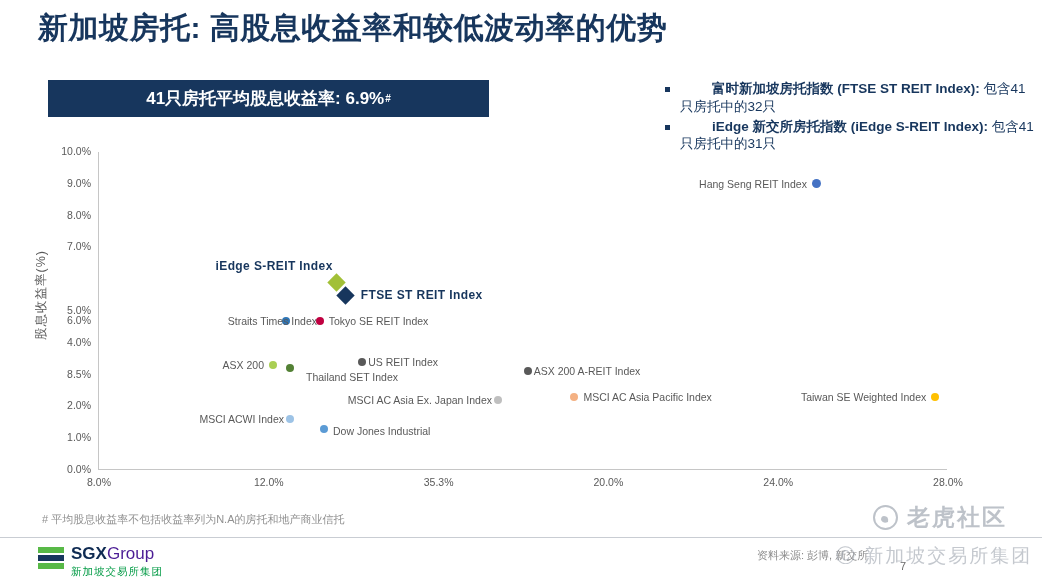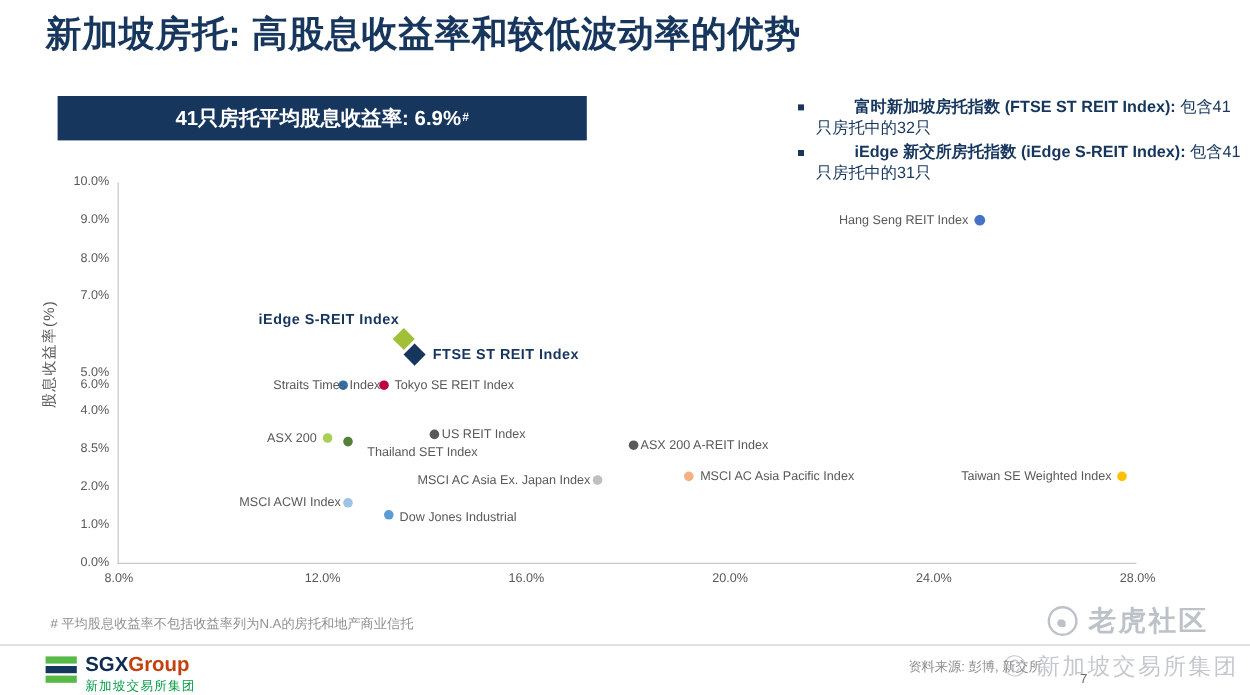--- a/index.html
+++ b/index.html
@@ -66,21 +66,21 @@
   }
 
   
   .footer-line { left:0; top:537px; width:1042px; height:1px; background:#C9CDD3; }
   .logo { left:38px; top:544px; display:flex; align-items:flex-start; gap:7px; }
   .logo-bars { display:flex; flex-direction:column; gap:2px; margin-top:3px; }
   .logo-bars i { display:block; width:26px; height:6px; }
   .logo-bars i:nth-child(1), .logo-bars i:nth-child(3) { background:#58B947; }
   .logo-bars i:nth-child(2) { background:#17365D; }
   .logo-text-sgx { font-size:17px; font-weight:700; color:#0F2B52; }
-  .logo-text-group { font-size:17px; font-weight:700; color:#c2410c; }
+  .logo-text-group { font-size:17px; font-weight:400; color:#4c1d95; }
   .logo-sub { font-size:10.5px; color:#009A44; letter-spacing:1px; margin-top:1px; }
   .source { left:757px; top:548px; font-size:11px; color:#8C8C8C; }
   .page-num { left:900px; top:560px; font-size:11px; color:#6b6b6b; }
 </style>
 </head>
 <body>
 
 <div class="abs slide-title">新加坡房托: 高股息收益率和较低波动率的优势</div>
 
 <div class="abs banner">
@@ -107,21 +107,21 @@
     <div class="tick ytick" style="left: -54px; top: 215.6px;">8.5%</div>
     <div class="tick ytick" style="left: -54px; top: 183.8px;">4.0%</div>
     <div class="tick ytick" style="left: -54px; top: 152px;">5.0%</div>
     <div class="tick ytick" style="left: -54px; top: 120.2px; margin-top: 42px;">6.0%</div>
     <div class="tick ytick" style="left: -54px; top: 88.4px;">7.0%</div>
     <div class="tick ytick" style="left: -54px; top: 56.6px;">8.0%</div>
     <div class="tick ytick" style="left: -54px; top: 24.8px;">9.0%</div>
     <div class="tick ytick" style="left: -54px; top: -7px;">10.0%</div>
     <div class="tick xtick" style="left: -24px; top: 324px;">8.0%</div>
     <div class="tick xtick" style="left: 145.8px; top: 324px;">12.0%</div>
-    <div class="tick xtick" style="left: 315.6px; top: 324px;">16.0%</div>
+    <div class="tick xtick" style="left: 315.6px; top: 324px;">35.3%</div>
     <div class="tick xtick" style="left: 485.4px; top: 324px;">20.0%</div>
     <div class="tick xtick" style="left: 655.2px; top: 324px;">24.0%</div>
     <div class="tick xtick" style="left: 825px; top: 324px;">28.0%</div>
     <div class="pt" style="width: 9px; height: 9px; left: 712.905px; top: 27.3px; background: rgb(68, 114, 196);"></div>
     <span class="pt-label" style="left: 707.905px; top: 31.8px; transform: translate(-100%, -50%);">Hang Seng REIT Index</span>
     <div class="pt diamond" style="width: 13px; height: 13px; left: 231.22px; top: 123.88px; background: rgb(162, 192, 55); transform: rotate(45deg);"></div>
     <span class="pt-label navy" style="left: 233.72px; top: 121.38px; transform: translate(-100%, -100%);">iEdge S-REIT Index</span>
     <div class="pt diamond" style="width: 13px; height: 13px; left: 239.71px; top: 136.6px; background: rgb(23, 54, 93); transform: rotate(45deg);"></div>
     <span class="pt-label navy" style="left: 261.71px; top: 143.1px; transform: translate(0px, -50%);">FTSE ST REIT Index</span>
     <div class="pt" style="width: 8px; height: 8px; left: 182.78px; top: 164.54px; background: rgb(46, 117, 182);"></div>

